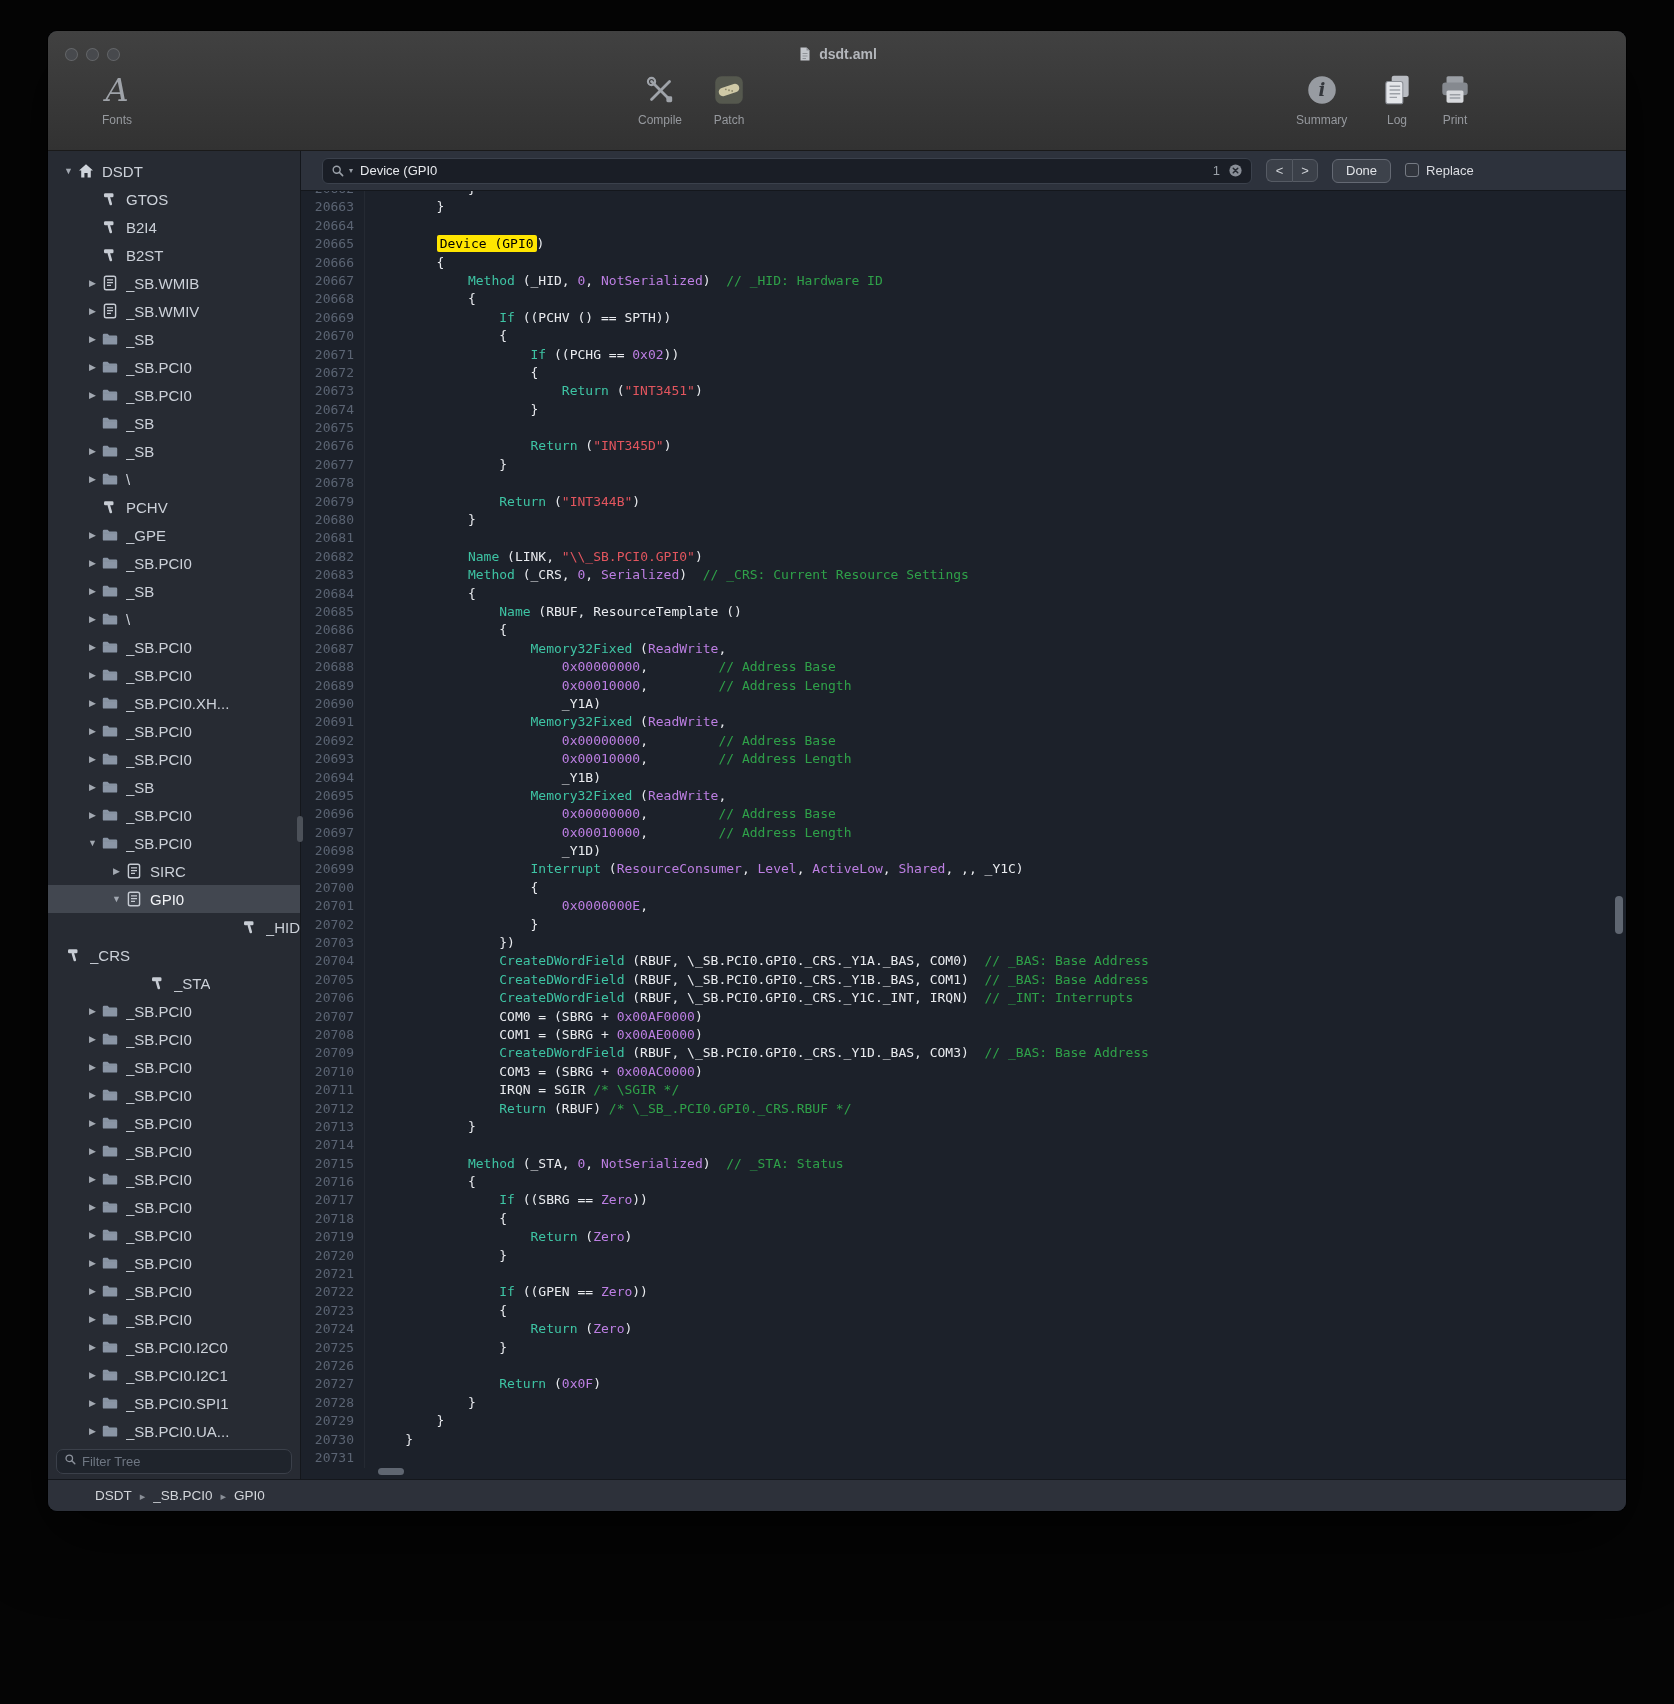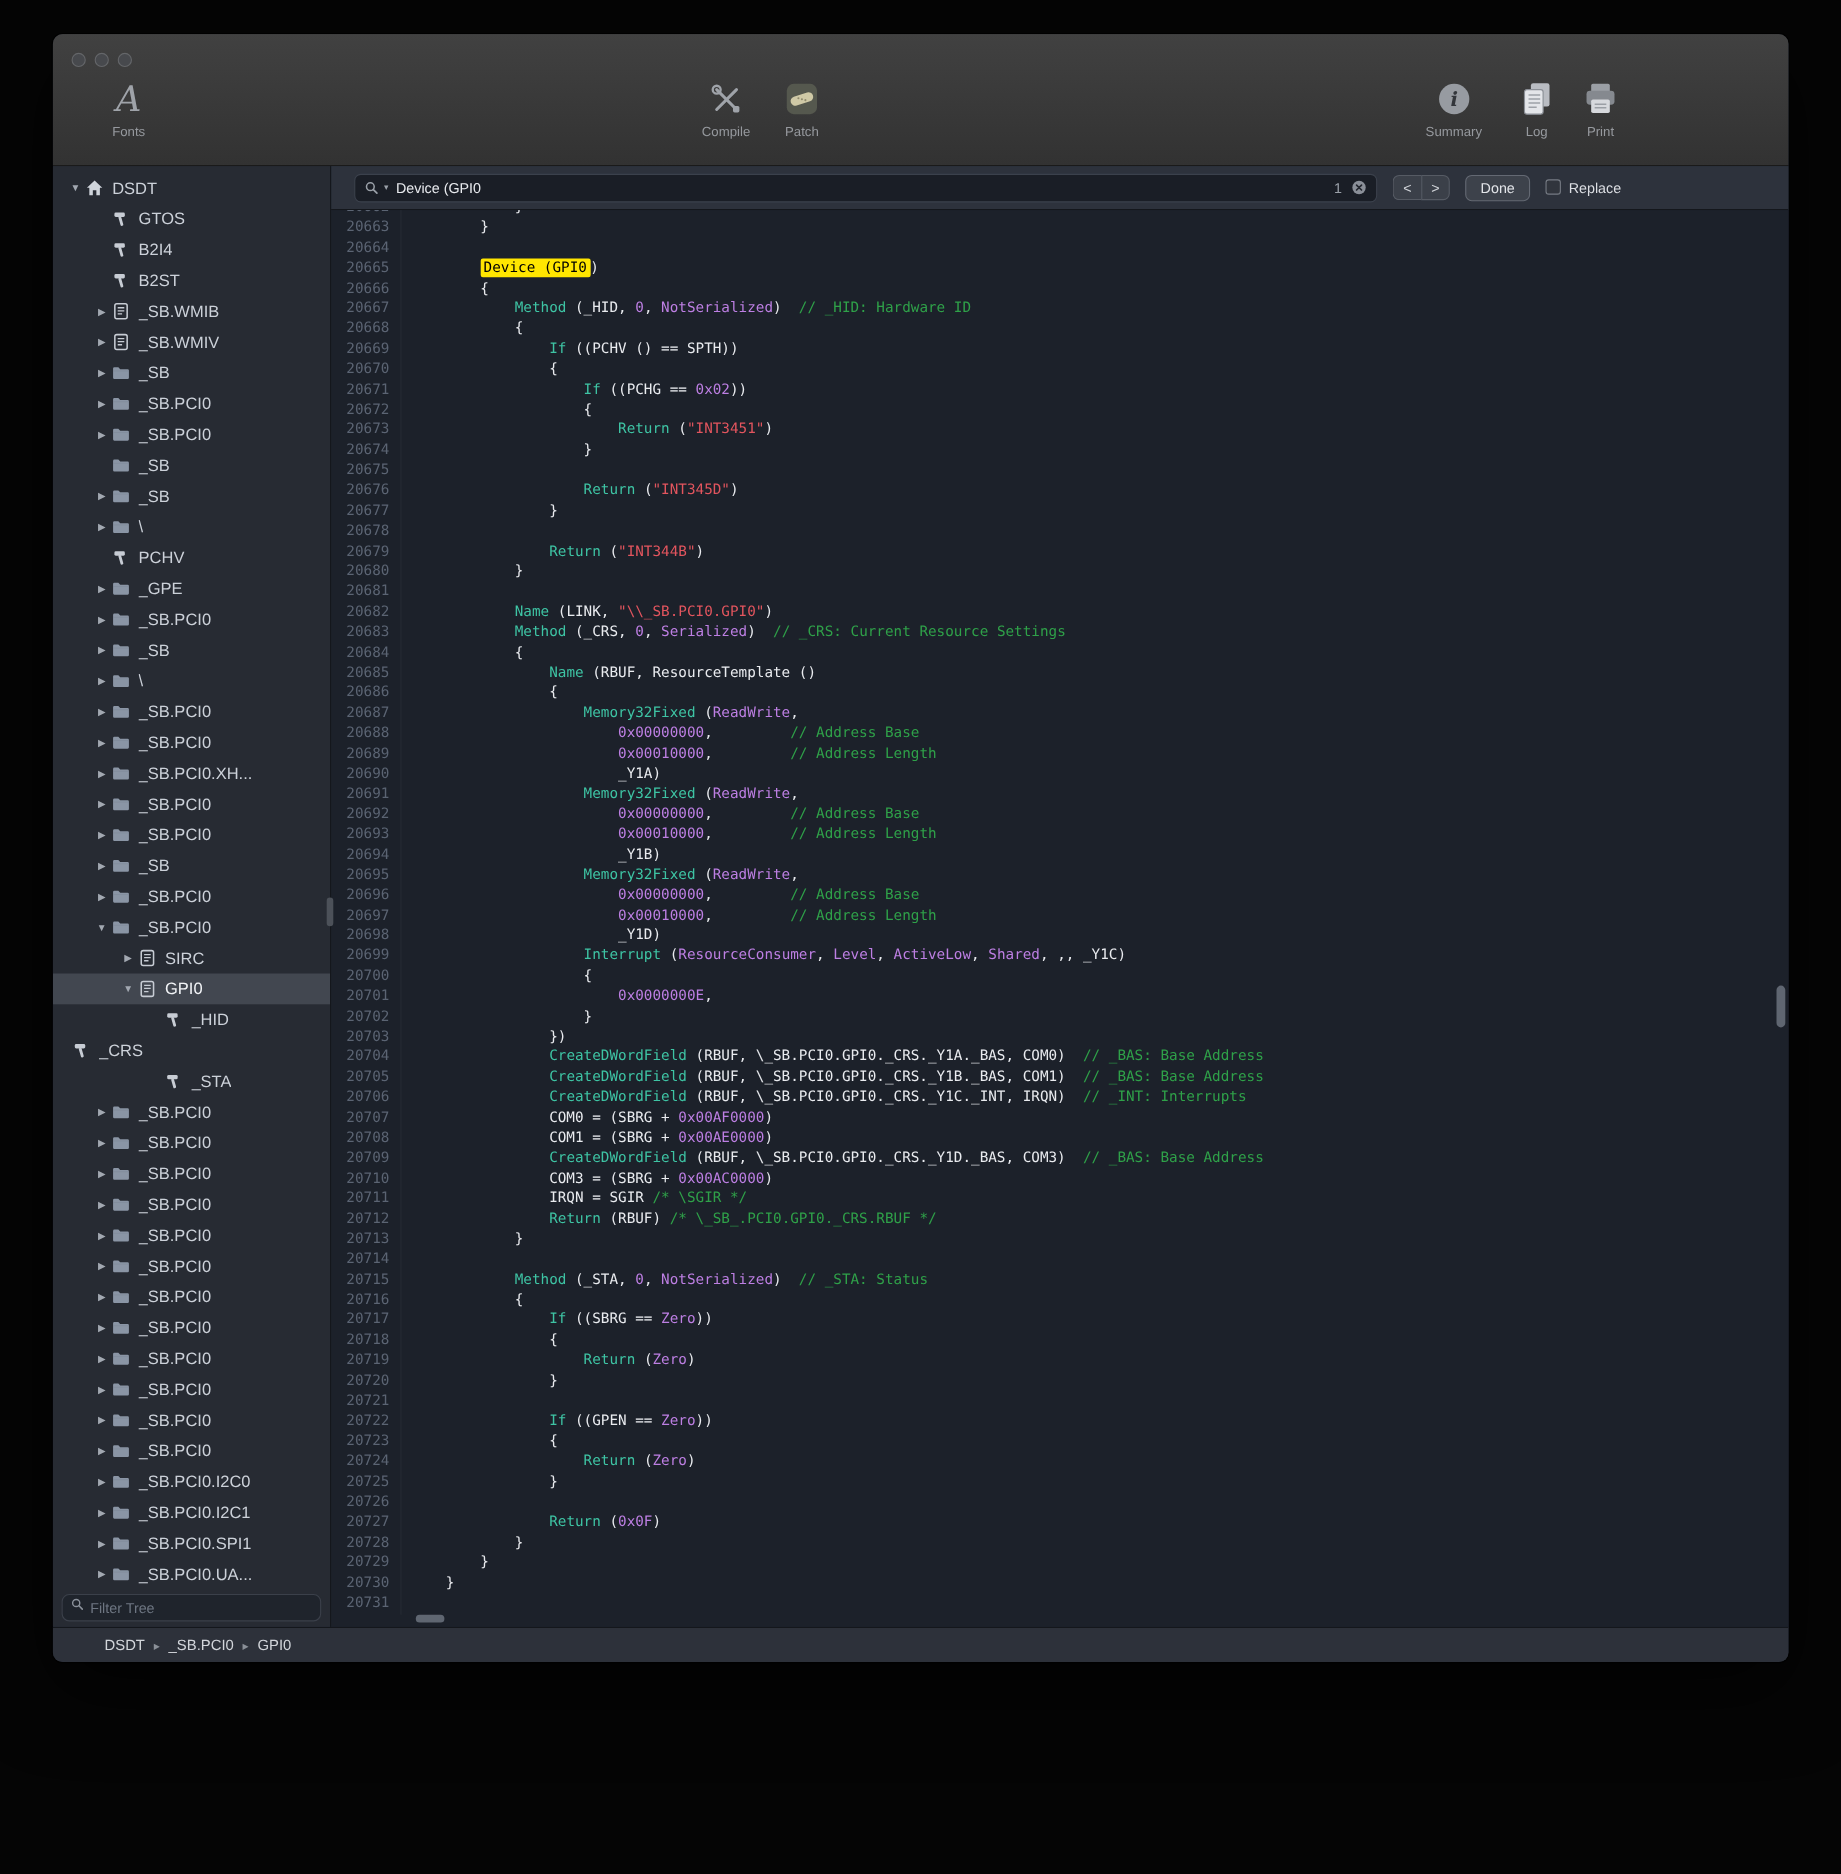--- a/index.html
+++ b/index.html
@@ -123,20 +123,30 @@
 <body>
 
 <div class="window">
 
   <div class="header">
     <div class="lights">
       <span class="light"></span>
       <span class="light"></span>
       <span class="light"></span>
     </div>
+    <div class="titlewrap">
+      <span class="doc-icon">
+        <svg viewBox="0 0 16 16">
+            <path d="M3.5 1.5 H9.5 L12.5 4.5 V14.5 H3.5 Z" fill="#c3c6cb"></path>
+            <path d="M9.5 1.5 V4.5 H12.5 Z" fill="#8f9297"></path>
+            <path d="M5.5 7.5 h5 M5.5 10 h5 M5.5 12.5 h3.5" stroke="#8f9297" stroke-width="1" fill="none"></path>
+          </svg>
+      </span>
+      <span>dsdt.aml</span>
+    </div>
 
     <div class="tb-item" style="left:54px">
       <div class="tb-icon">
           <span class="fonts-glyph">A</span>
         </div>
       <div class="tb-label">Fonts</div>
     </div>
 
     <div class="tb-item" style="left:590px">
       <div class="tb-icon">
@@ -464,21 +474,21 @@
           <div class="tree-row selected" style="padding-left: 60px;">
             <span class="disclosure">▼</span>
             <span class="tree-icon">
               <svg viewBox="0 0 18 18">
                 <rect x="3.4" y="2.2" width="11.2" height="13.6" rx="1.8" fill="none" stroke="#c7ccd4" stroke-width="1.4"></rect>
                 <path d="M6 5.8 H12 M6 8.6 H12 M6 11.4 H10" stroke="#c7ccd4" stroke-width="1.2" fill="none"></path>
               </svg>
             </span>
             <span class="tree-label">GPI0</span>
           </div>
-          <div class="tree-row" style="padding-left: 84px;">
+          <div class="tree-row" style="padding-left: 84px; justify-content: flex-end;">
             <span class="disclosure"></span>
             <span class="tree-icon">
               <svg viewBox="0 0 18 18">
                 <rect x="3" y="3.2" width="9.5" height="4" rx="1.3" fill="#c7ccd4"></rect>
                 <rect x="7.6" y="6.4" width="2.6" height="9" rx="1.1" fill="#c7ccd4" transform="rotate(-16 8.9 11)"></rect>
               </svg>
             </span>
             <span class="tree-label">_HID</span>
           </div>
           <div class="tree-row" style="">

